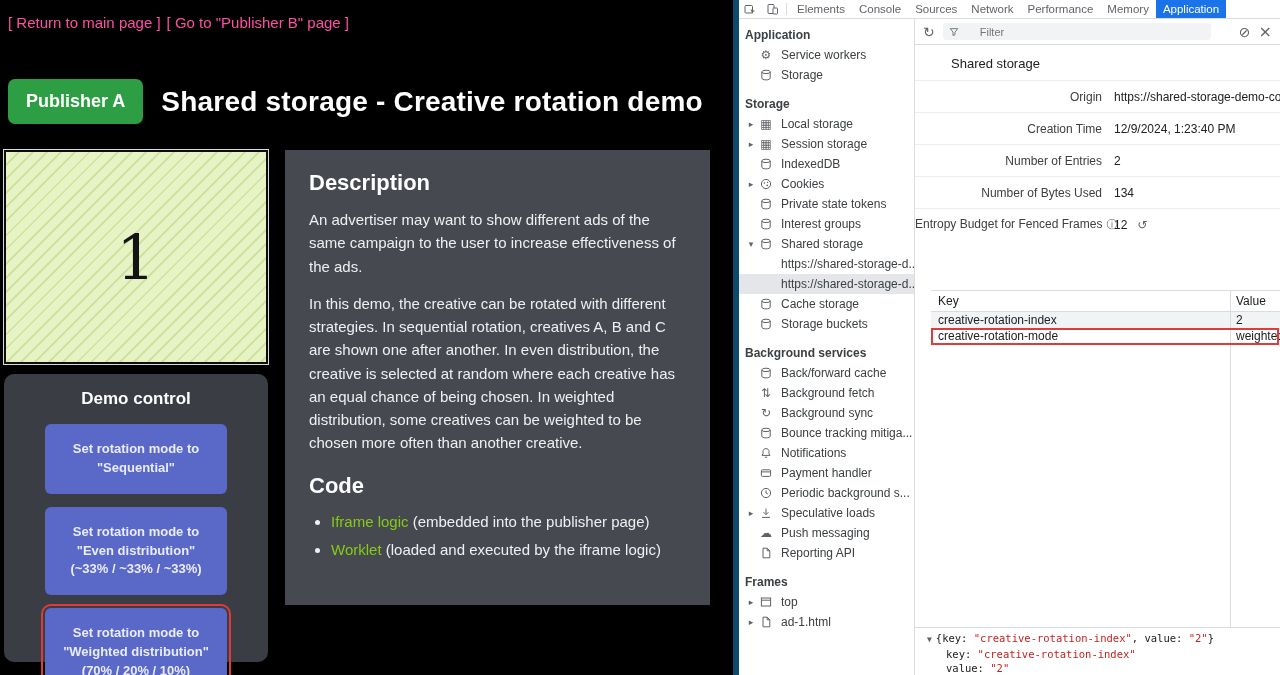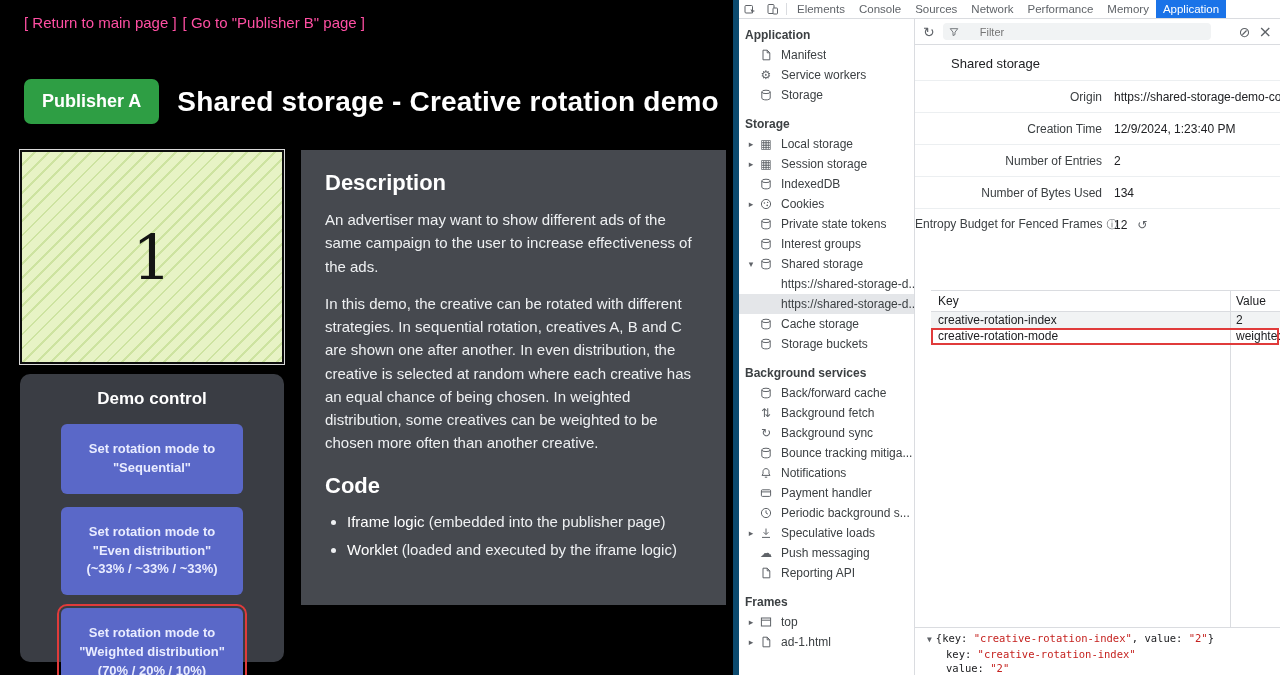--- a/index.html
+++ b/index.html
@@ -1,20 +1,20 @@
 <!DOCTYPE html>
 <html><head>
 <meta charset="utf-8">
 <style>
   * { box-sizing: border-box; margin: 0; padding: 0; }
   html,body { width:1280px; height:675px; overflow:hidden; }
   body { position:relative; background:#000; font-family:"Liberation Sans",sans-serif; }
 
   
-  .page { position:absolute; left:16px; top:0; width:733px; height:675px; background:#000; color:#fff; }
+  .page { position:absolute; left:0; top:0; width:733px; height:675px; background:#000; color:#fff; }
   .top-links { position:absolute; left:8px; top:14px; font-size:15px; color:#ff4fa3; }
   .top-links span { margin-right:6px; cursor:pointer; }
   .pub-row { position:absolute; left:8px; top:79px; display:flex; align-items:center; gap:18px; }
   .pub-badge { background:#2e9e44; color:#fff; font-weight:700; font-size:18px; padding:12px 18px; border-radius:7px; }
   .page-title { font-size:28px; font-weight:700; letter-spacing:.2px; }
 
   .creative { position:absolute; left:4px; top:150px; width:264px; height:214px;
     border:2px solid #0d0d0d; outline:1px solid #d9d9d9;
     background:repeating-linear-gradient(135deg,#e7f3c5 0 8px,#cde3a0 8px 10px);
     display:flex; align-items:center; justify-content:center; }
@@ -27,21 +27,21 @@
     font-family:"Liberation Sans",sans-serif; font-weight:700; font-size:13px; line-height:1.45; padding:16px 6px; cursor:pointer; }
   .demo-btn.highlight { outline:2px solid #e03b3b; outline-offset:2px; }
 
   .desc-panel { position:absolute; left:285px; top:150px; width:425px; height:455px; background:#46494f;
     border-radius:0; padding:20px 24px; color:#eef0f2; }
   .desc-panel h2 { font-size:22px; font-weight:700; margin-bottom:12px; color:#fff; }
   .desc-panel h2.code-h { margin-top:18px; }
   .desc-panel p { font-size:15px; line-height:1.55; margin-bottom:14px; }
   .desc-panel ul { margin:4px 0 0 22px; }
   .desc-panel li { font-size:15px; line-height:1.5; margin-bottom:6px; }
-  .pink-link { color:#ffffff; cursor:pointer; }
+  .pink-link { color:#84cc16; cursor:pointer; }
 
   
   .devtools { position:absolute; left:733px; top:0; width:547px; height:675px; background:#fff;
     border-left:6px solid #0c4a6e; color:#202124; font-size:12px; }
 
   .dt-tabbar { position:absolute; top:0; left:0; right:0; height:19px; background:#fff;
     border-bottom:1px solid #dadce0; display:flex; align-items:center; }
   .tab-icon-btn { width:22px; height:100%; display:flex; align-items:center; justify-content:center; cursor:pointer; }
   .tab-sep { width:1px; height:12px; background:#dadce0; margin:0 3px; }
   .dt-tab { padding:0 7px; height:100%; display:flex; align-items:center; font-size:11.5px; color:#5f6368; cursor:pointer; white-space:nowrap; }
@@ -159,30 +159,20 @@
         <div class="dt-tab active">Application</div>
       </div>
   </div>
 
   <div class="dt-sidebar" id="dt-sidebar">
       <div class="sb-section">
         <div class="sb-header">Application</div>
         <div class="sb-item">
           <span class="sb-arrow"></span>
           <span class="sb-icon">
-            <svg width="12" height="12" viewBox="0 0 12 12">
-              <path d="M3 1.2h4.2L9.8 3.8v7H3z" fill="none" stroke="#5f6368"></path>
-              <path d="M7.2 1.2v2.6h2.6" fill="none" stroke="#5f6368"></path>
-            </svg>
-          </span>
-          <span class="sb-label">Manifest</span>
-        </div>
-        <div class="sb-item">
-          <span class="sb-arrow"></span>
-          <span class="sb-icon">
             <span class="ci">⚙</span>
           </span>
           <span class="sb-label">Service workers</span>
         </div>
         <div class="sb-item">
           <span class="sb-arrow"></span>
           <span class="sb-icon">
             <svg width="12" height="12" viewBox="0 0 12 12">
               <ellipse cx="6" cy="2.9" rx="4.2" ry="1.7" fill="none" stroke="#5f6368"></ellipse>
               <path d="M1.8 2.9v6.2c0 1 1.9 1.8 4.2 1.8s4.2-.8 4.2-1.8V2.9" fill="none" stroke="#5f6368"></path>

